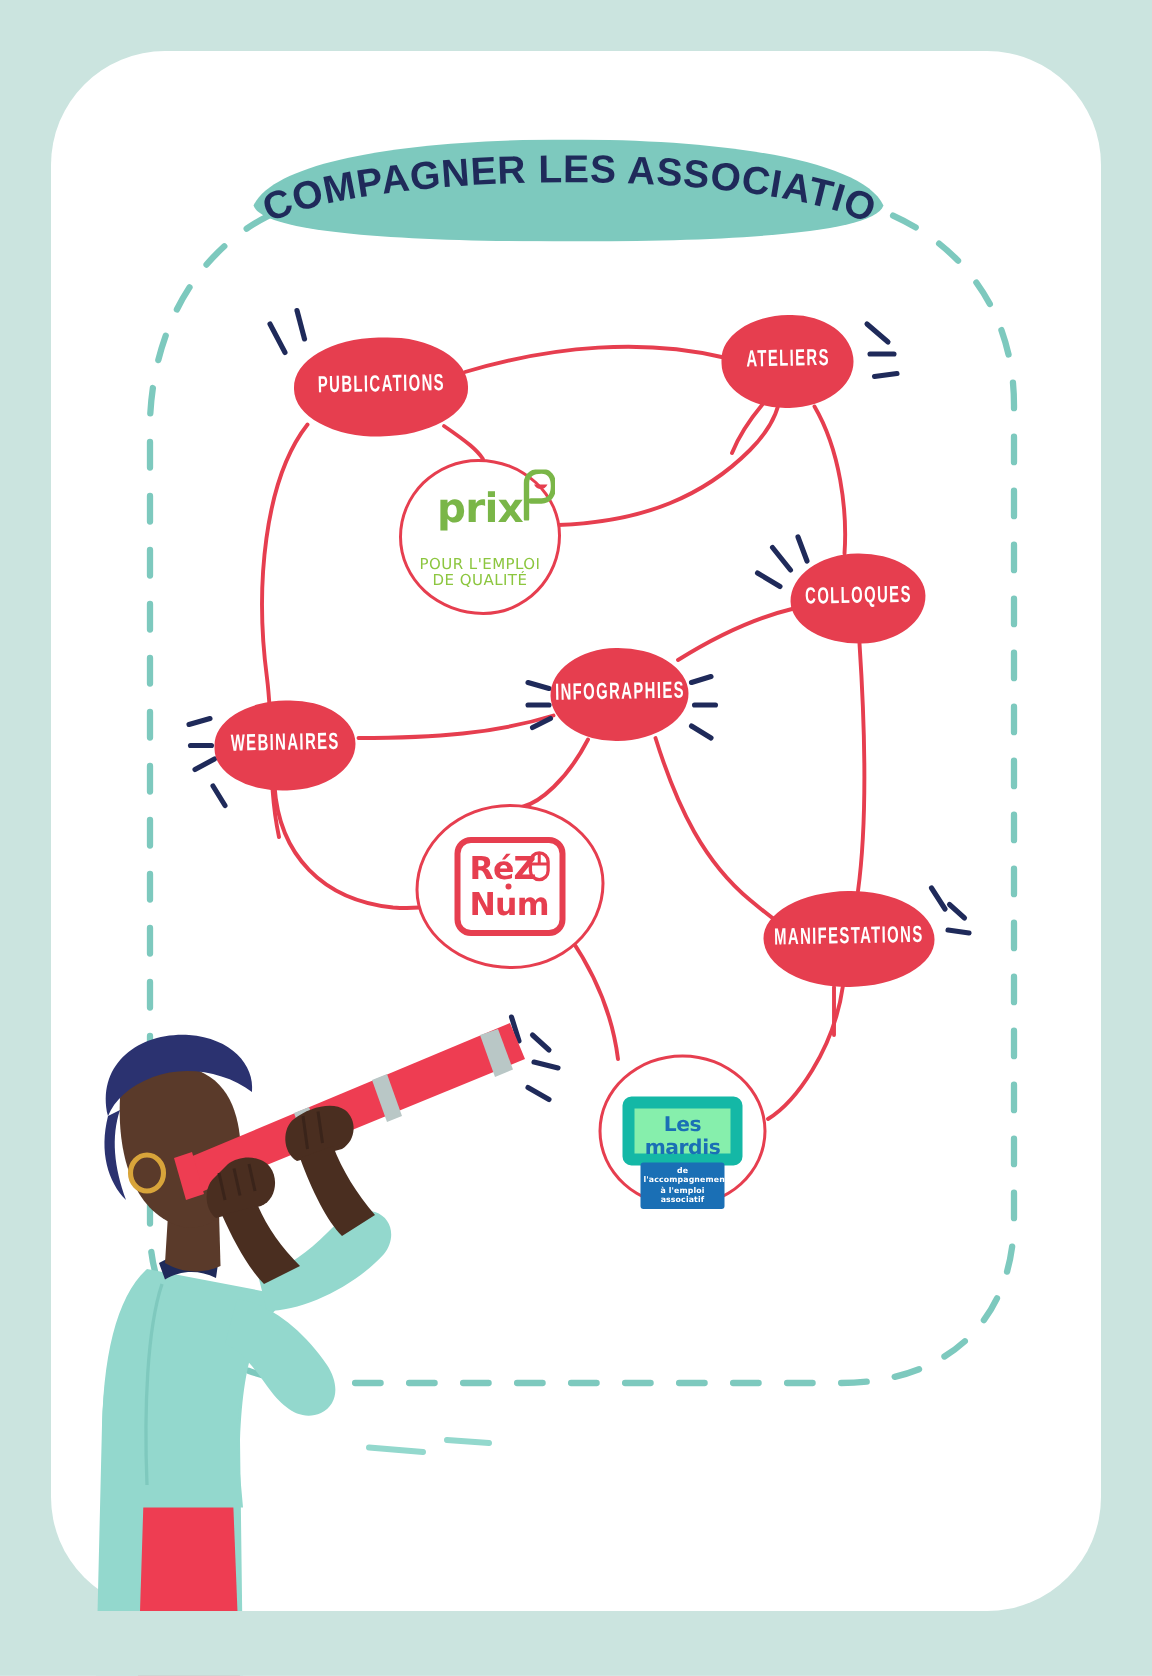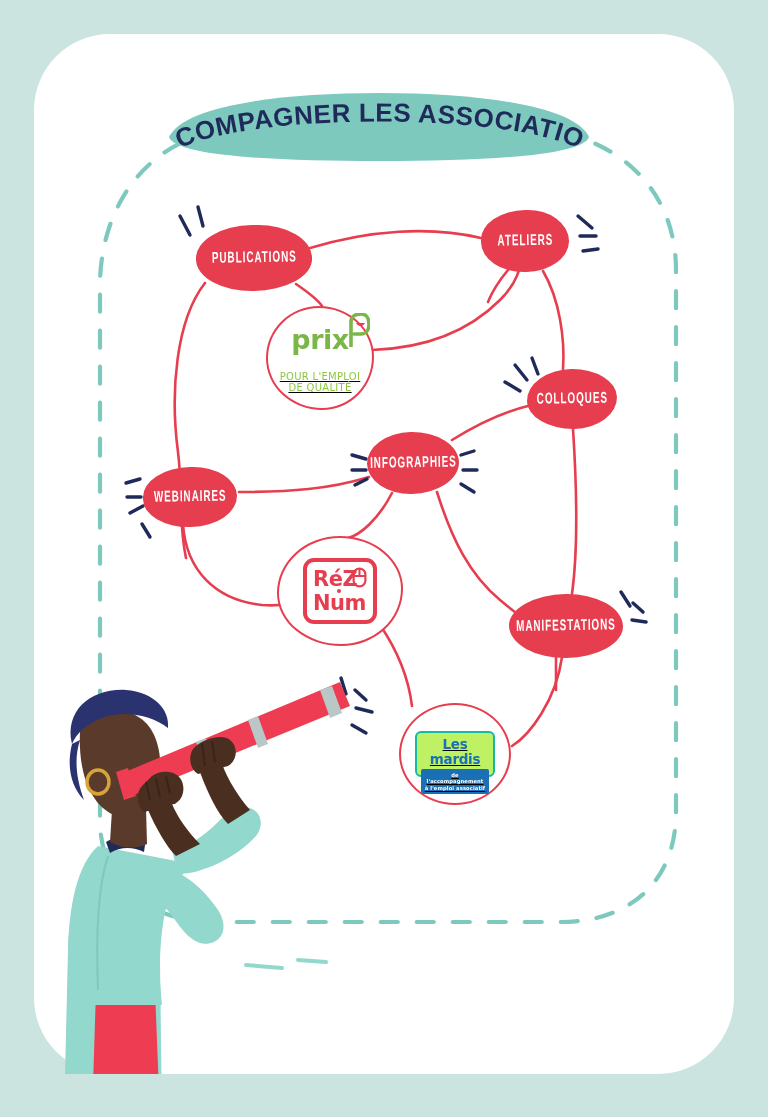--- a/index.html
+++ b/index.html
@@ -62,21 +62,21 @@
   .blob-colloques    { left:527px; top:369px;  width:90px;  height:60px;  border-radius:50% 50% 48% 52% / 52% 48% 52% 48%; }
   .blob-infographies { left:367px; top:432px;  width:92px;  height:62px;  border-radius:48% 52% 52% 48% / 50% 50% 50% 50%; }
   .blob-webinaires   { left:143px; top:467px;  width:94px;  height:60px;  border-radius:52% 48% 50% 50% / 50% 50% 52% 48%; }
   .blob-manifestations{left:509px; top:594px;  width:114px; height:64px;  border-radius:50% 50% 50% 50% / 48% 52% 48% 52%; }
 
   
   .logo-circle{
     position:absolute;
     border:2.6px solid #e63e4f;
     background:#ffffff;
-    display:flex; align-items:center; justify-content:center;text-decoration:underline;
+    display:flex; align-items:center; justify-content:center;
   }
   .lc-prix{ left:266px; top:306px; width:108px; height:104px; border-radius:49% 51% 48% 52% / 50% 49% 51% 50%; }
   .lc-rezo{ left:277px; top:536px; width:126px; height:110px; border-radius:50% 50% 49% 51% / 52% 48% 52% 48%; }
   .lc-mardis{ left:399px; top:703px; width:112px; height:102px; border-radius:50%; }
 
   
   .prix-logo{ text-align:center; transform:translateY(1px); }
   .prix-word{ position:relative; display:inline-block; height:30px; }
   .prix-word .pw{
     font-family:"DejaVu Sans", sans-serif;
@@ -109,23 +109,23 @@
     letter-spacing:-0.5px;
   }
   .rezo-l1{ top:7px; }
   .rezo-l2{ top:31px; }
   .rezo-mouse{ position:absolute; right:6px; top:5px; width:15px; height:21px; }
   .rezo-udot{ position:absolute; left:30px; top:27px; width:4px; height:4px; background:#e63e4f; border-radius:50%; }
 
   
   .mardis-box{
     width:80px; height:46px;
-    border:2px solid #14b8a6;
+    border:8px solid #14b8a6;
     border-radius:6px;
-    background:#bef264;
+    background:#86efac;
     padding:4px 4px 0 4px;
   }
   .mardis-t1{
     font-family:"DejaVu Sans", sans-serif;
     font-weight:bold; font-size:13.5px; color:#1a6fb5;
     letter-spacing:-0.3px; line-height:15px; text-align:center;
   }
   .mardis-bar{
     margin-top:2px;
     background:#1a6fb5; border-radius:2px;

